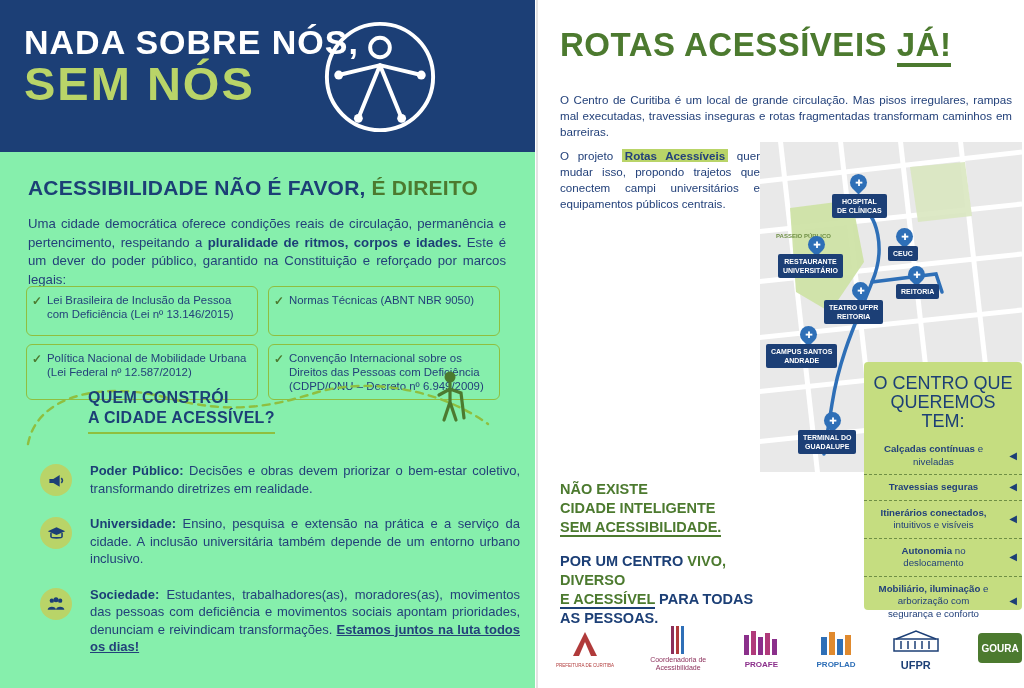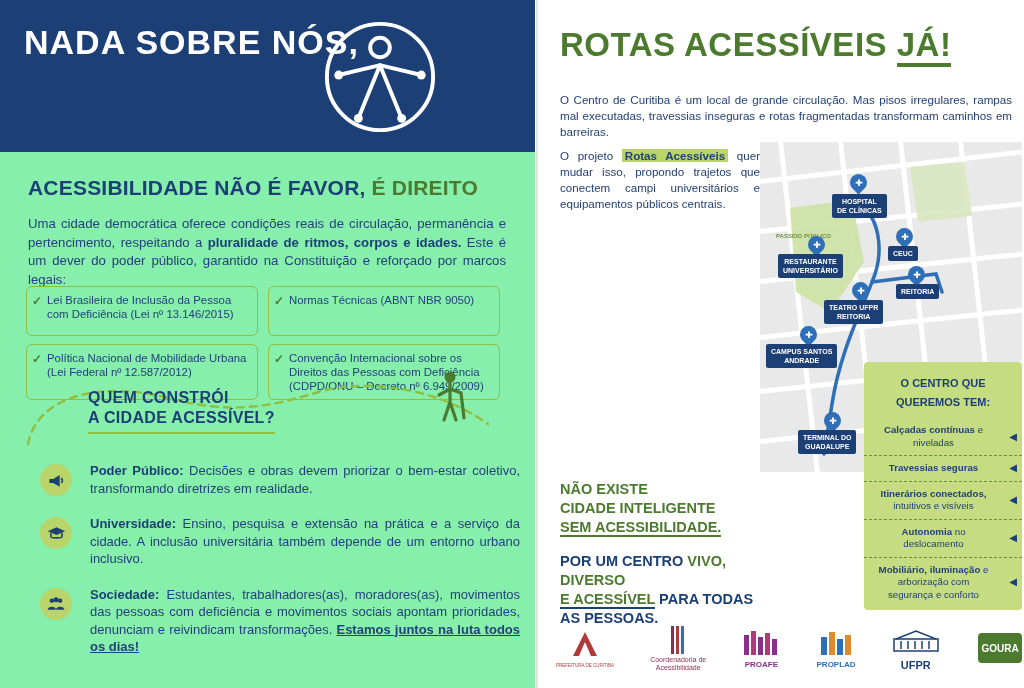--- a/index.html
+++ b/index.html
@@ -103,21 +103,21 @@
   .mlabel {
     position:absolute; background:#1c3f76; color:#fff; font-size:7px; font-weight:bold;
     padding: 3px 5px; border-radius: 2px; line-height: 9px; text-align:center; white-space: pre-line;
   }
 
   .box-green {
     position:absolute; left: 318px; top: 362px; width: 158px; height: 248px;
     background: #c5dd80; border-radius: 4px;
   }
   .box-green h3 {
-    color:#1c3f76; font-size: 11px; font-weight: bold; text-align:center;
+    color:#1c3f76; font-size: 18px; font-weight: normal; text-align:center;
     margin: 12px 8px 6px 8px; line-height: 19px;
   }
   .bg-item {
     position: relative; font-size: 9.7px; color:#23417a; text-align:center;
     padding: 6px 29px 6px 10px; line-height: 12.5px;
     border-bottom: 1px dashed #6f8f45;
   }
   .bg-item:last-child { border-bottom:none; }
   .bg-item b { font-weight: bold; }
   .bg-item .arr { position:absolute; right: 5px; top: 50%; transform: translateY(-50%); color:#1c3f76; font-size: 10px; }
@@ -140,20 +140,21 @@
 </head>
 <body>
 
 <div class="page">
 
   <div class="left">
 
     <div class="hero">
       <div class="hero-title">
         <span>NADA SOBRE NÓS,</span>
+        <span class="l2">SEM NÓS</span>
       </div>
       <svg class="hero-logo" viewBox="0 0 120 120">
         <circle cx="60" cy="60" r="54" fill="none" stroke="#fff" stroke-width="4"></circle>
         <circle cx="60" cy="30" r="10" fill="none" stroke="#fff" stroke-width="4"></circle>
         <path d="M18 58 L60 48 L102 58" fill="none" stroke="#fff" stroke-width="4" stroke-linecap="round"></path>
         <path d="M60 48 L38 102 M60 48 L82 102" fill="none" stroke="#fff" stroke-width="4" stroke-linecap="round"></path>
         <circle cx="18" cy="58" r="4.5" fill="#fff"></circle>
         <circle cx="102" cy="58" r="4.5" fill="#fff"></circle>
         <circle cx="38" cy="102" r="4.5" fill="#fff"></circle>
         <circle cx="82" cy="102" r="4.5" fill="#fff"></circle>

